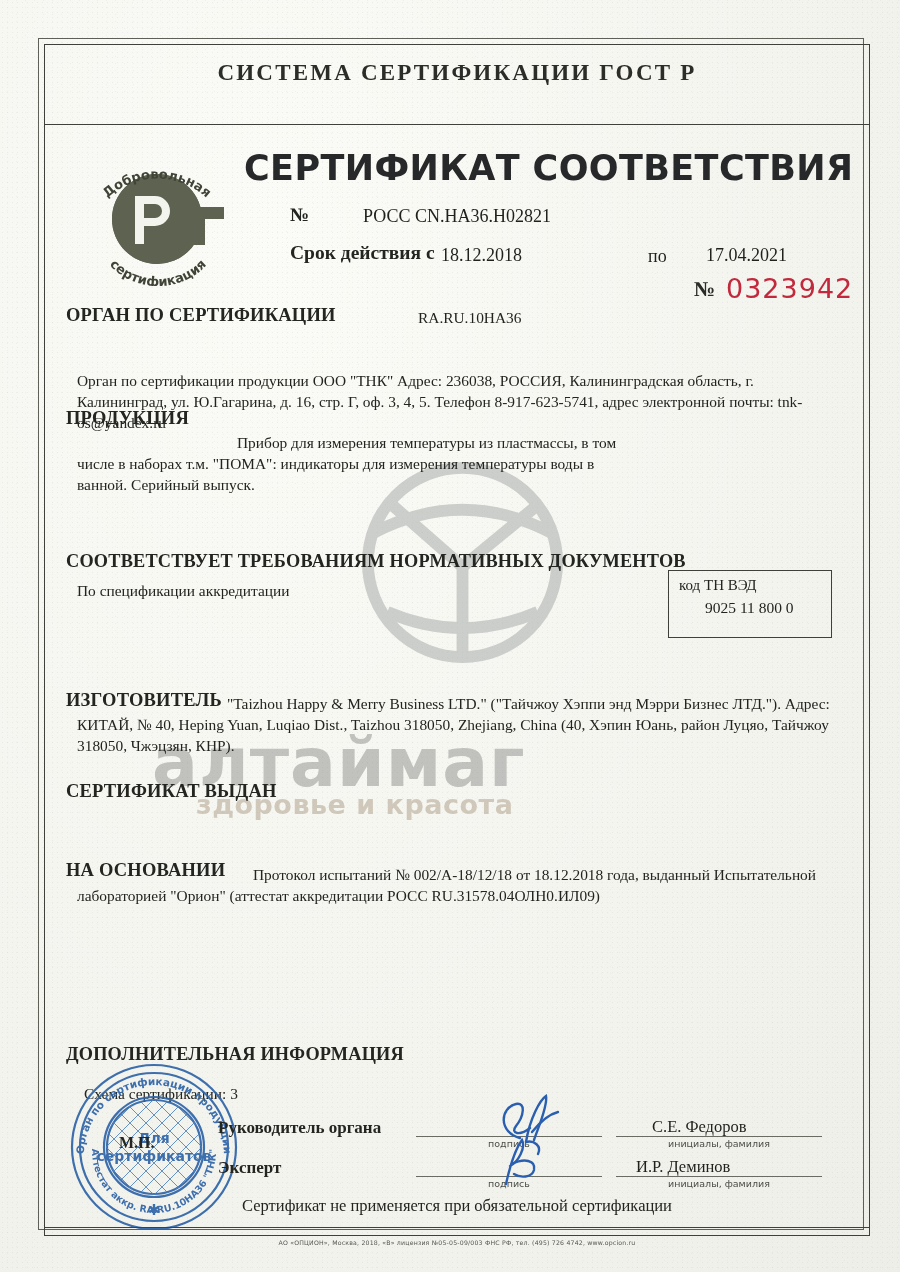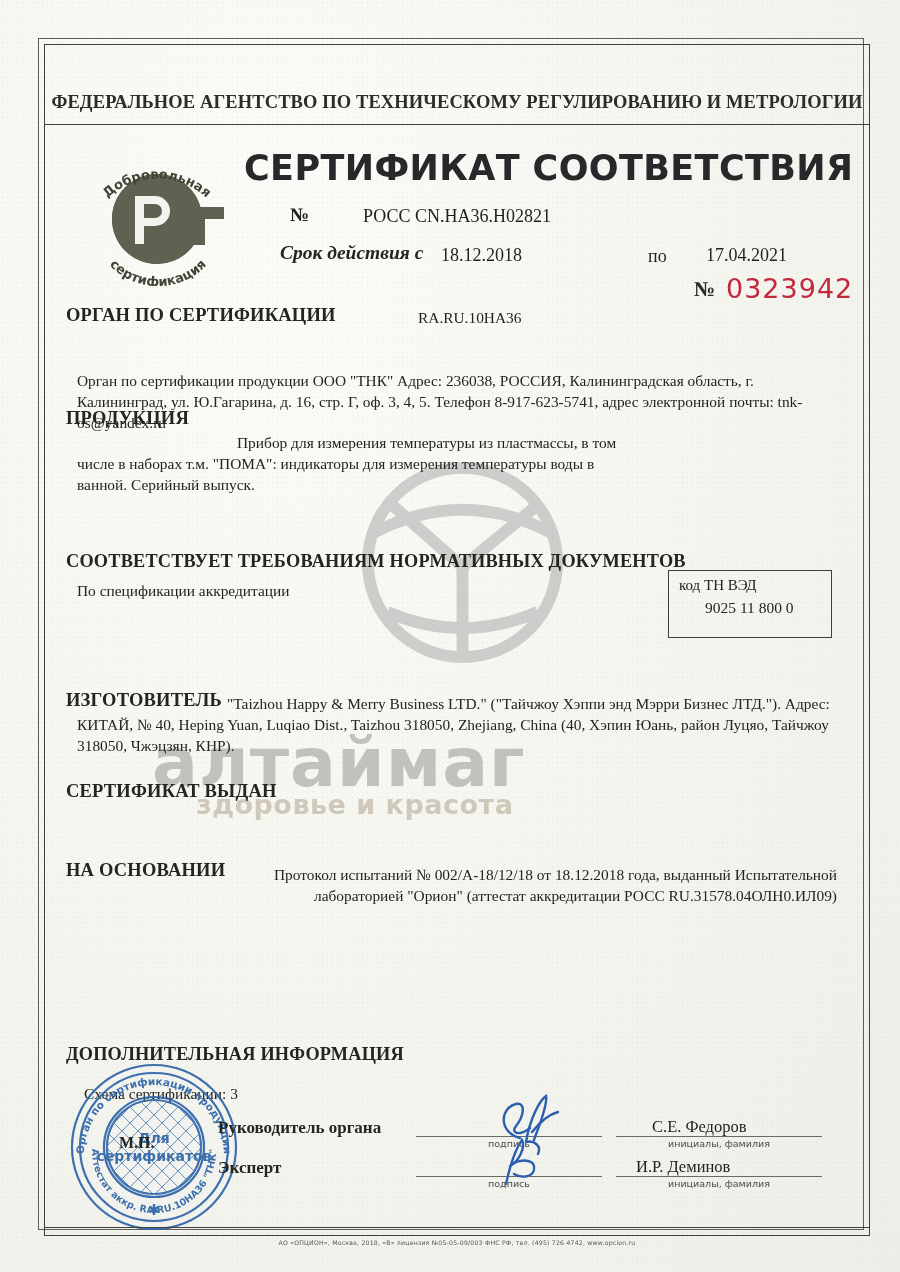--- a/index.html
+++ b/index.html
@@ -110,22 +110,22 @@
   #num-row {
     position: absolute; left: 290px; top: 204px;
     font-size: 19px;
   }
   #num-row .num-sym { font-weight: bold; }
   #num-value {
     position: absolute; left: 363px; top: 206px;
     font-size: 18px; color: #1f211d;
   }
   #valid-row {
-    position: absolute; left: 280px; top: 242px;
-    font-size: 19.5px; font-weight: bold; color: #232521; font-style: italic;
+    position: absolute; left: 290px; top: 242px;
+    font-size: 19.5px; font-weight: bold; color: #232521;
   }
   #valid-from {
     position: absolute; left: 441px; top: 245px;
     font-size: 18px; font-weight: normal; color: #1f211d;
   }
   #valid-to-label {
     position: absolute; left: 648px; top: 246px;
     font-size: 18px; color: #1f211d;
   }
   #valid-to {
@@ -169,21 +169,21 @@
   #lbl-conform { left: 66px; top: 551px; font-size: 18.3px; }
   #conform-text { left: 77px; top: 580px; width: 540px; }
 
   #lbl-manuf { left: 66px; top: 690px; }
   #manuf-text { left: 77px; top: 693px; width: 775px; text-indent: 150px; }
 
   #lbl-issued { left: 66px; top: 781px; }
   #issued-text { left: 77px; top: 785px; width: 778px; text-indent: 196px; }
 
   #lbl-basis { left: 66px; top: 860px; }
-  #basis-text { left: 77px; top: 864px; width: 760px; text-indent: 176px; text-align: right; }
+  #basis-text { left: 77px; top: 864px; width: 760px; text-indent: 176px; }
 
   #lbl-addinfo { left: 66px; top: 1044px; font-size: 18.3px; }
   #scheme-text { position: absolute; left: 84px; top: 1085px; font-size: 15.4px; color: #22241f; }
 
   
   .code-box {
     position: absolute;
     border: 1.3px solid #3e4039;
     background: transparent;
   }
@@ -284,21 +284,21 @@
       <path d="M30 146 Q100 176 170 146"></path>
     </g>
   </svg>
 
   <div class="wm-text" id="wm-brand">алтаймаг</div>
   <div class="wm-text" id="wm-tagline">здоровье и красота</div>
 
   <div id="frame-outer"></div>
   <div id="frame-inner"></div>
 
-  <div id="hdr-line2">ФЕДЕРАЛЬНОЕ АГЕНТСТВО ПО ТЕХНИЧЕСКОМУ РЕГУЛИРОВАНИЮ И МЕТРОЛОГИИ</div>
+  <div id="hdr-line1">СИСТЕМА СЕРТИФИКАЦИИ ГОСТ Р</div>
   <div class="hrule" id="hdr-rule"></div>
 
   <svg id="rst-logo" viewBox="0 0 170 134">
     <defs>
       <path id="arcTop" d="M 18 78 A 68 62 0 0 1 152 78"></path>
       <path id="arcBot" d="M 22 74 A 64 60 0 0 0 150 74"></path>
     </defs>
     <g fill="#5d6350">
       <path d="M85 22 a45 45 0 1 0 0 90 a45 45 0 1 0 0 -90 Z
                M85 32 a35 35 0 1 1 0 70 a35 35 0 1 1 0 -70 Z"></path>
@@ -414,16 +414,17 @@
     </g>
   </svg>
   <svg class="ink" id="ink-expert" viewBox="0 0 62 50">
     <g fill="none" stroke="#2a5fb0" stroke-width="2.4" stroke-linecap="round">
       <path d="M14 48 C18 30 24 12 30 4 C34 12 26 26 18 30"></path>
       <path d="M20 28 C32 22 44 24 42 34 C40 42 28 42 22 38"></path>
       <path d="M34 6 C42 4 50 10 46 18"></path>
     </g>
   </svg>
 
+  <div id="disclaimer">Сертификат не применяется при обязательной сертификации</div>
   <div class="hrule" id="footer-rule"></div>
   <div id="imprint">АО «ОПЦИОН», Москва, 2018, «В»   лицензия №05-05-09/003 ФНС РФ, тел. (495) 726 4742, www.opcion.ru</div>
 
 </div>
 
 </body></html>

